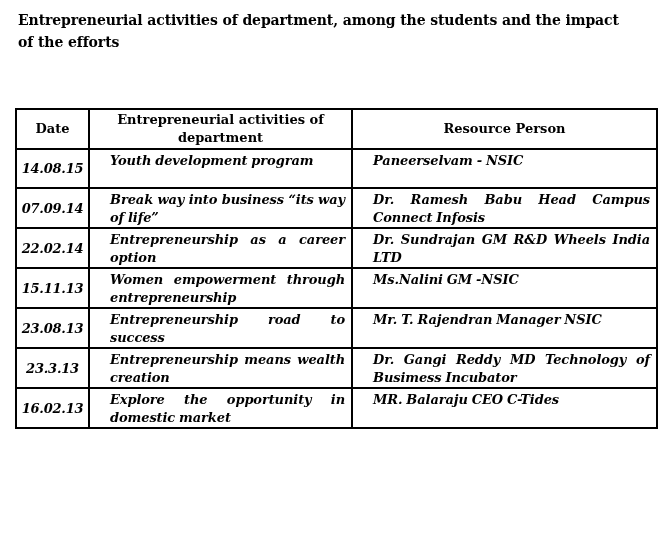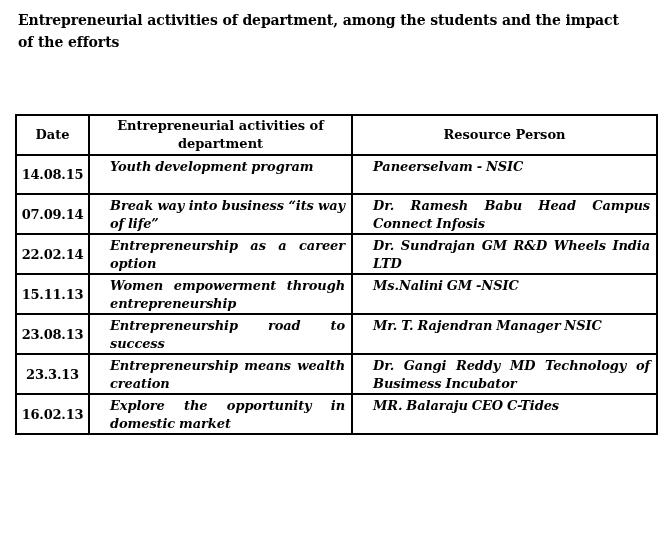--- a/index.html
+++ b/index.html
@@ -14,21 +14,21 @@
     position: absolute;
     left: 14px; top: 6px;
     font-size: 14px;
     font-weight: bold;
     line-height: 21px;
     letter-spacing: -0.1px;
     color: #000;
   }
   table.activities {
     position: absolute;
-    left: 12px; top: 111px;
+    left: 12px; top: 105px;
     width: 641px;
     border-collapse: collapse;
     table-layout: fixed;
   }
   col.c-date { width: 73px; }
   col.c-activity { width: 263px; }
   col.c-resource { width: 305px; }
   th, td { border: 2px solid #000; }
   th {
     font-size: 13px;
@@ -36,20 +36,21 @@
     text-align: center;
     vertical-align: middle;
     line-height: 18px;
     height: 40px;
     padding: 1px 4px;
   }
   td { height: 39px; }
   td.date {
     font-size: 13px;
     font-weight: bold;
+    font-style: italic;
     text-align: center;
     vertical-align: middle;
     padding: 1px 2px;
     letter-spacing: -0.2px;
     border-radius: 11px;
   }
   td.text {
     font-size: 13px;
     font-weight: bold;
     font-style: italic;

